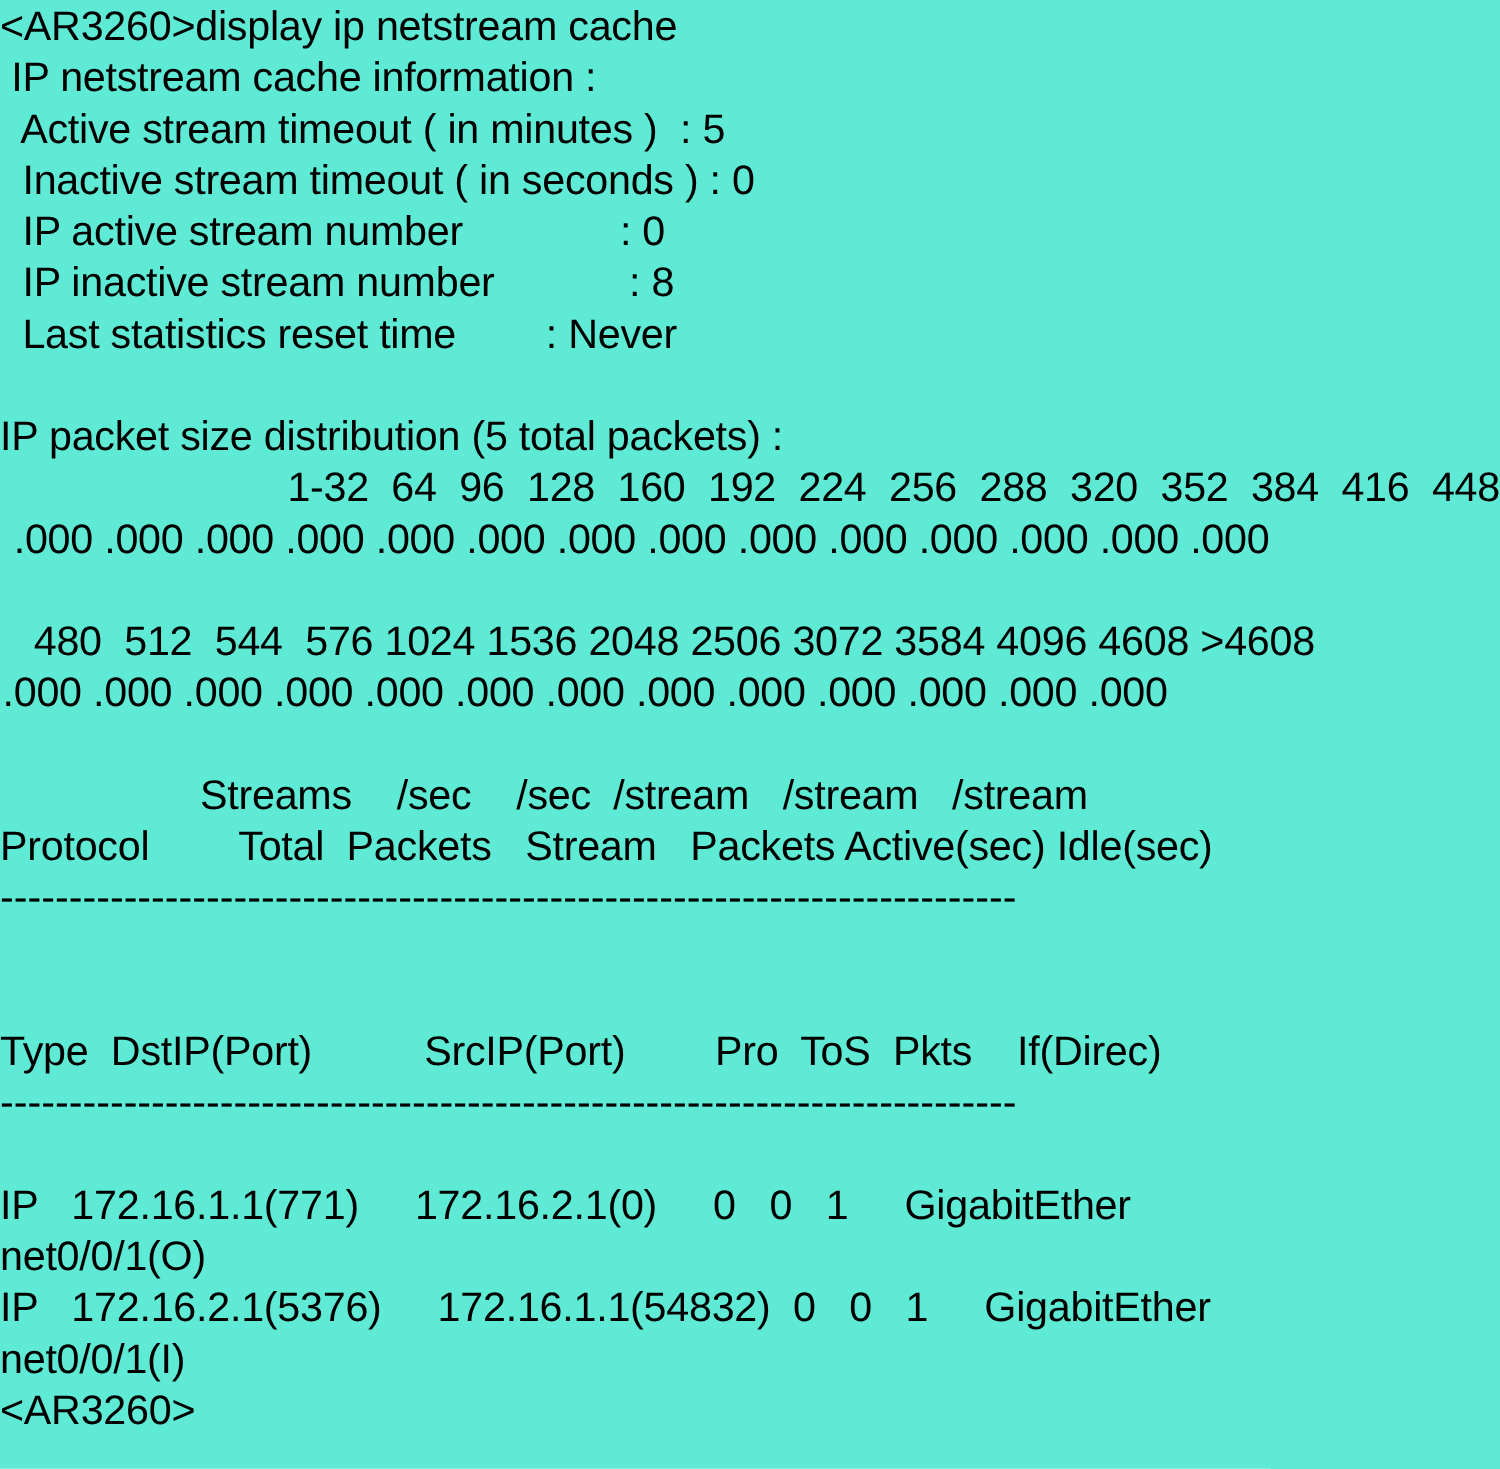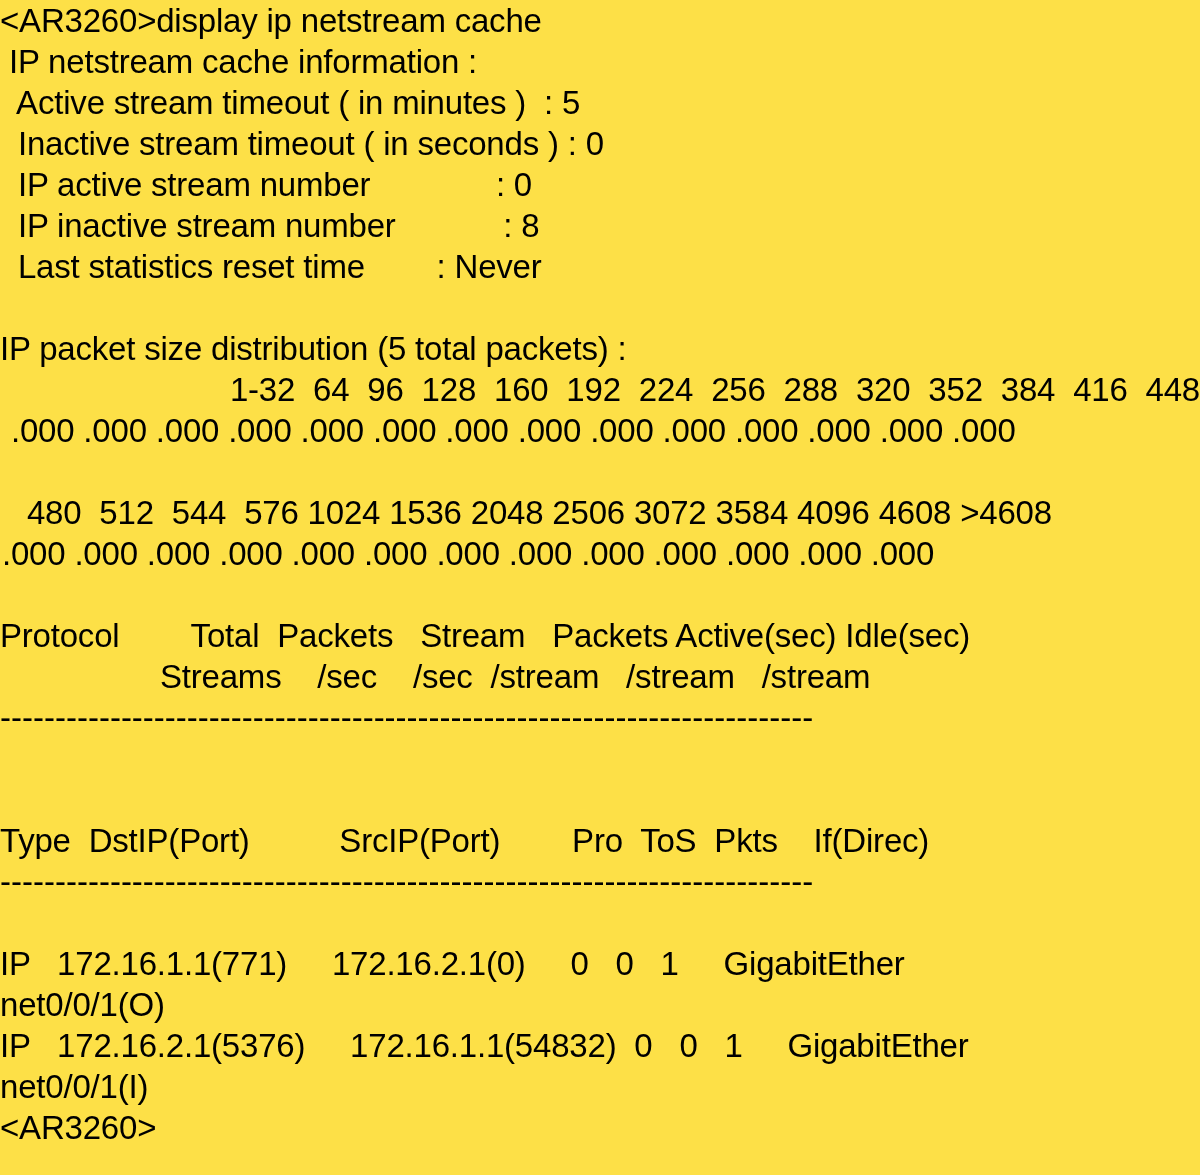--- a/index.html
+++ b/index.html
@@ -12,21 +12,21 @@
     width: 1200px;
     height: 1175px;
     overflow: hidden;
     font-family: "Liberation Sans", sans-serif;
     color: #000000;
   }
   .terminal {
     position: relative;
     width: 1200px;
     height: 1175px;
-    background: #fde047;
+    background: #5eead4;
     padding: 0;
     box-sizing: border-box;
   }
   .line {
     position: relative;
     height: 41px;
     line-height: 41px;
     font-size: 33px;
     white-space: pre;
     letter-spacing: -0.2px;
@@ -77,22 +77,22 @@
   <div class="line indent-3"> 1-32  64  96  128  160  192  224  256  288  320  352  384  416  448</div>
   <div class="line indent-5"> .000 .000 .000 .000 .000 .000 .000 .000 .000 .000 .000 .000 .000 .000</div>
 
   <div class="line blank"></div>
 
   <div class="line indent-4"> 480  512  544  576 1024 1536 2048 2506 3072 3584 4096 4608 &gt;4608</div>
   <div class="line indent-5">.000 .000 .000 .000 .000 .000 .000 .000 .000 .000 .000 .000 .000</div>
 
   <div class="line blank"></div>
 
+  <div class="line indent-hdr2">Streams    /sec    /sec  /stream   /stream   /stream</div>
   <div class="line">Protocol        Total  Packets   Stream   Packets Active(sec) Idle(sec)</div>
-  <div class="line indent-hdr2">Streams    /sec    /sec  /stream   /stream   /stream</div>
   <div class="sep">--------------------------------------------------------------------------</div>
 
   <div class="line blank"></div>
   <div class="line blank"></div>
 
   <div class="line">Type  DstIP(Port)          SrcIP(Port)        Pro  ToS  Pkts    If(Direc)</div>
   <div class="sep">--------------------------------------------------------------------------</div>
 
   <div class="line blank"></div>
 

